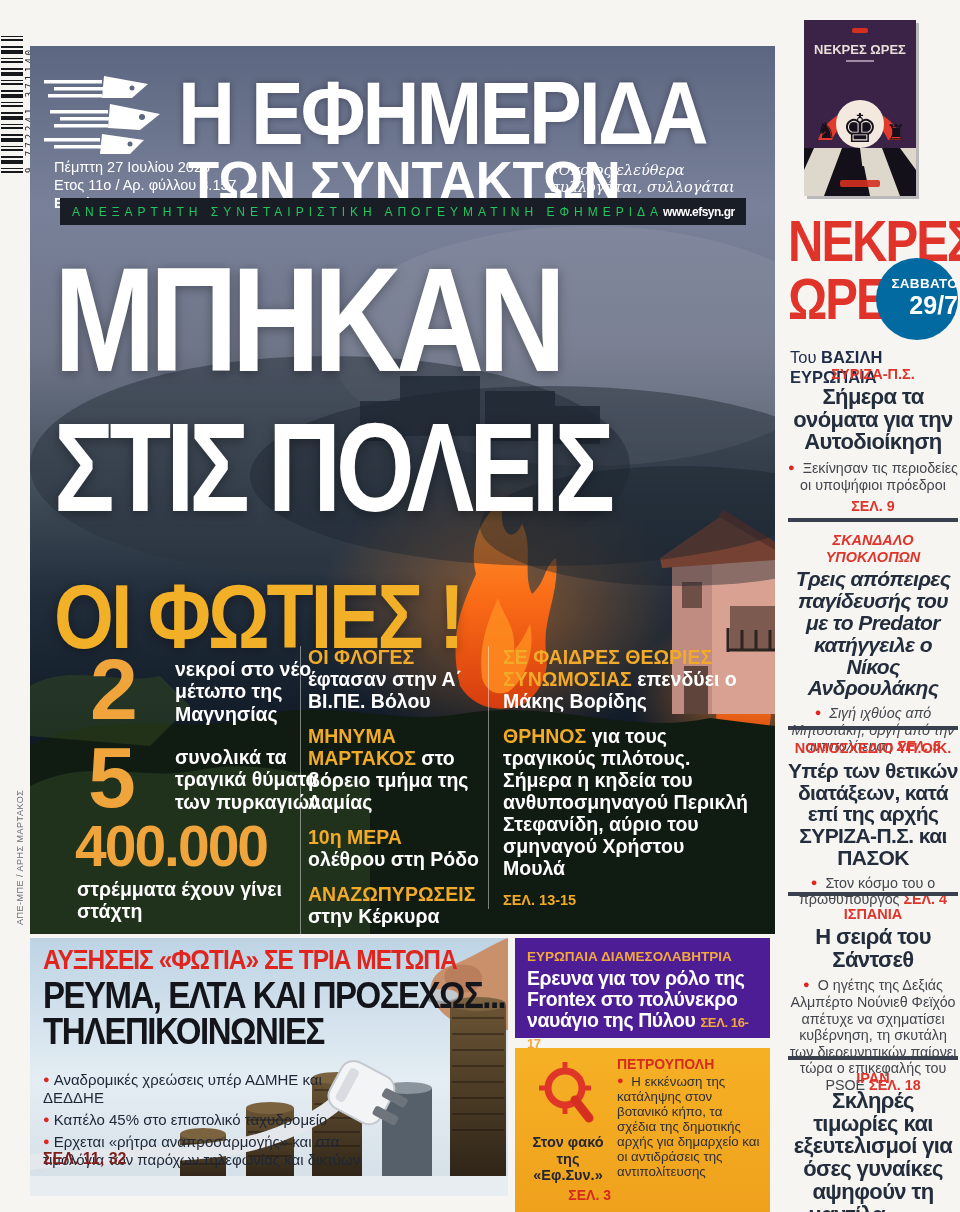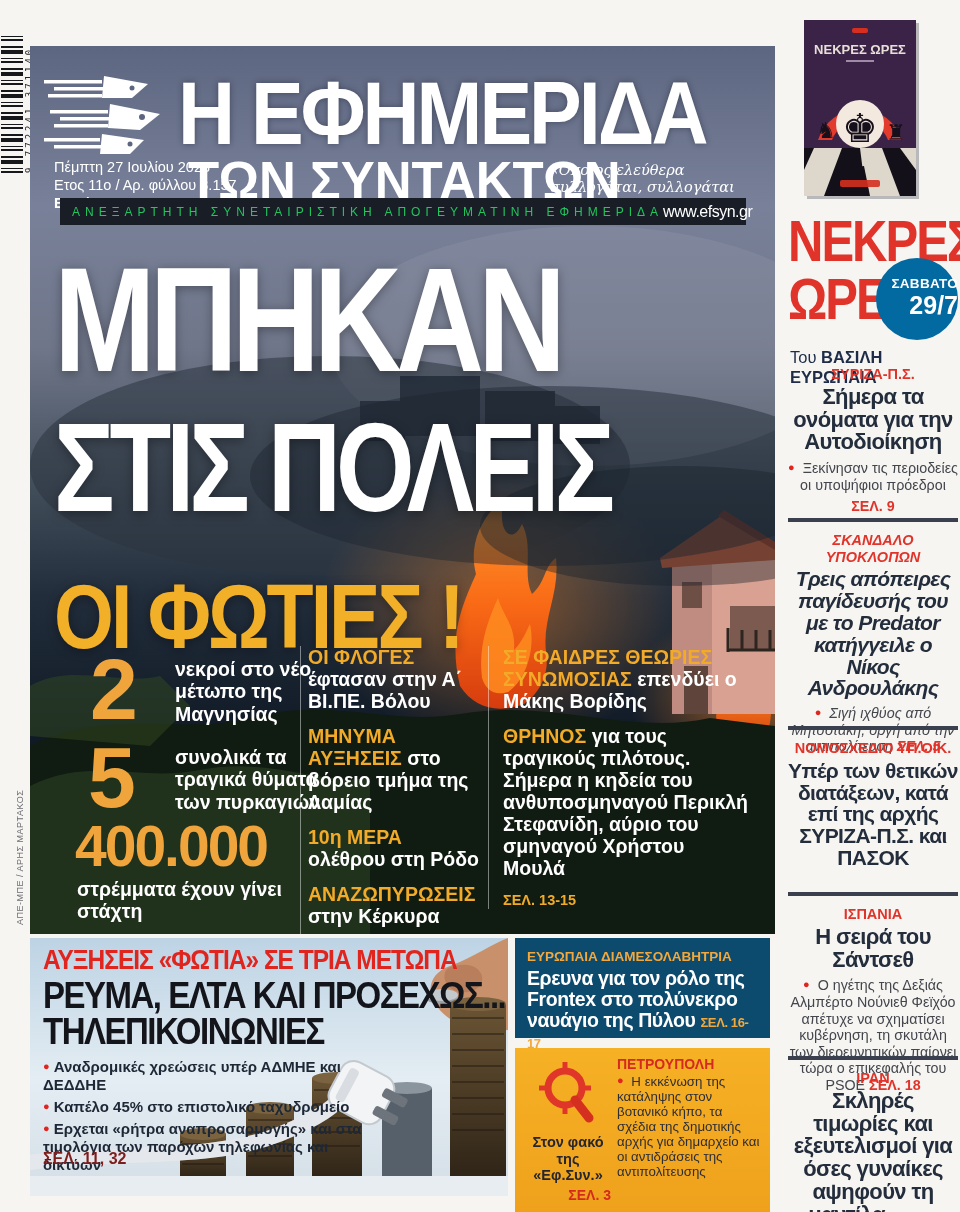--- a/index.html
+++ b/index.html
@@ -28,21 +28,21 @@
   .m-title2{left:158px;top:104px;font-size:51px;font-weight:bold;color:#fff;
       letter-spacing:0px;transform:scaleY(1.05);transform-origin:top left;white-space:nowrap;}
   .m-dateblock{left:24px;top:112px;color:#fff;font-size:14.5px;line-height:1.25;}
   .m-price{font-weight:bold;}
   .m-quote{left:520px;top:116px;width:205px;color:#fff;
       font-family:"DejaVu Serif",serif;font-style:italic;font-size:14.5px;line-height:1.2;}
   .m-quote b{font-style:normal;font-family:"Liberation Sans",sans-serif;font-weight:bold;font-size:13.5px;}
   .m-bar{left:30px;top:152px;width:686px;height:27px;background:#191d26;
       display:flex;align-items:center;justify-content:space-between;padding:0 12px;box-sizing:border-box;}
   .m-tagline{color:#22c55e;font-size:12px;letter-spacing:5px;white-space:nowrap;}
-  .m-site{color:#fff;font-size:16px;font-weight:normal;letter-spacing:-.5px;}
+  .m-site{color:#fff;font-size:12px;font-weight:bold;letter-spacing:-.5px;}
 
   .h-line{font-weight:bold;color:#fff;transform-origin:top left;white-space:nowrap;
       text-shadow:0 2px 10px rgba(0,0,0,.35);}
   .h1{left:24px;top:188px;font-size:122px;letter-spacing:-6px;transform:scaleY(1.22);}
   .h2{left:24px;top:350px;font-size:101px;letter-spacing:-5px;transform:scaleY(1.25);}
   .h3{left:24px;top:518px;font-size:77px;letter-spacing:-3px;transform:scaleY(1.18);color:#f2b028;}
 
   .stat-num{font-weight:bold;color:#f0a43c;line-height:1;}
   .sn1{left:60px;top:600px;font-size:86px;}
   .sn2{left:58px;top:688px;font-size:86px;}
@@ -58,28 +58,28 @@
   .bcol2{left:458px;top:600px;width:248px;padding-left:14px;border-left:1px solid rgba(255,255,255,.45);}
   .brief{margin-bottom:13px;}
   .hero-pageref{color:#f2ab28;font-size:14.5px;font-weight:bold;margin-top:2px;}
 
   
   .coins{left:30px;top:938px;width:478px;height:258px;overflow:hidden;background:#dce7ef;}
   .pr-kicker{left:13px;top:7px;font-size:24.5px;font-weight:bold;color:#e0251f;
       letter-spacing:-1px;transform:scaleY(1.1);transform-origin:top left;white-space:nowrap;}
   .pr-head{left:13px;top:40px;font-size:33px;font-weight:bold;color:#14141b;
       letter-spacing:-1.5px;line-height:.98;transform:scaleY(1.12);transform-origin:top left;}
-  .pr-bullets{left:13px;top:120px;width:330px;font-size:15px;font-weight:bold;
+  .pr-bullets{left:13px;top:133px;width:330px;font-size:15px;font-weight:normal;
       color:#1d2736;line-height:1.2;}
   .pr-bullets .row{margin-bottom:4px;}
   .dot{color:#e0251f;font-size:11px;vertical-align:2px;margin-right:4px;}
   .pr-ref{left:13px;top:212px;font-size:16px;font-weight:bold;color:#7f1d1d;}
 
   
-  .frontex{left:515px;top:938px;width:255px;height:100px;background:#0c4a6e;
+  .frontex{left:515px;top:938px;width:255px;height:100px;background:#4c1d95;
       box-sizing:border-box;padding:11px 12px;}
   .fx-kicker{color:#f2a83c;font-size:13.5px;font-weight:bold;margin-bottom:4px;}
   .fx-head{color:#fff;font-size:19.5px;font-weight:bold;line-height:1.08;letter-spacing:-.4px;}
   .fx-ref{color:#f2a83c;font-size:13px;font-weight:bold;}
 
   
   .petro{left:515px;top:1048px;width:255px;height:164px;
       background:linear-gradient(#f6b125,#efa11c);box-sizing:border-box;padding:8px 10px;}
   .pt-left{position:absolute;left:10px;top:14px;width:86px;text-align:center;}
   .pt-focus{font-size:14.5px;font-weight:bold;color:#26262e;line-height:1.15;margin-top:6px;}
@@ -240,21 +240,21 @@
 
   <div class="abs stat-num sn1">2</div>
   <div class="abs stat-txt st1">νεκροί στο νέο μέτωπο της Μαγνησίας</div>
   <div class="abs stat-num sn2">5</div>
   <div class="abs stat-txt st2">συνολικά τα τραγικά θύματα των πυρκαγιών</div>
   <div class="abs stat-num sn3">400.000</div>
   <div class="abs stat-txt st3">στρέμματα έχουν γίνει στάχτη</div>
 
   <div class="abs briefs bcol1">
     <div class="brief"><span class="lead">ΟΙ ΦΛΟΓΕΣ</span><span> έφτασαν στην Α΄ ΒΙ.ΠΕ. Βόλου</span></div>
-    <div class="brief"><span class="lead">ΜΗΝΥΜΑ ΑΥΞΗΣΕΙΣ</span><span> στο βόρειο τμήμα της Λαμίας</span></div>
+    <div class="brief"><span class="lead">ΜΗΝΥΜΑ ΜΑΡΤΑΚΟΣ</span><span> στο βόρειο τμήμα της Λαμίας</span></div>
     <div class="brief"><span class="lead">10η ΜΕΡΑ</span><span> ολέθρου στη Ρόδο</span></div>
     <div class="brief"><span class="lead">ΑΝΑΖΩΠΥΡΩΣΕΙΣ</span><span> στην Κέρκυρα</span></div>
   </div>
   <div class="abs briefs bcol2">
     <div class="brief"><span class="lead">ΣΕ ΦΑΙΔΡΕΣ ΘΕΩΡΙΕΣ ΣΥΝΩΜΟΣΙΑΣ</span><span> επενδύει ο Μάκης Βορίδης</span></div>
     <div class="brief"><span class="lead">ΘΡΗΝΟΣ</span><span> για τους τραγικούς πιλότους. Σήμερα η κηδεία του ανθυποσμηναγού Περικλή Στεφανίδη, αύριο του σμηναγού Χρήστου Μουλά</span></div>
     <div class="hero-pageref">ΣΕΛ. 13-15</div>
   </div>
 </div>
 
@@ -405,20 +405,21 @@
   <div class="sb-art a2">
     <div class="sb-kicker">ΣΚΑΝΔΑΛΟ ΥΠΟΚΛΟΠΩΝ</div>
     <div class="sb-head sm">Τρεις απόπειρες παγίδευσής του με το Predator κατήγγειλε ο Νίκος Ανδρουλάκης</div>
     <div class="sb-bullet"><span class="dot">●</span><span> Σιγή ιχθύος από Μητσοτάκη, οργή από την αντιπολίτευση </span><span class="sb-ref">ΣΕΛ. 5</span></div>
   </div>
   <div class="sb-div d2"></div>
 
   <div class="sb-art a3">
     <div class="sb-kicker">ΝΟΜΟΣΧΕΔΙΟ ΥΠ.ΟΙΚ.</div>
     <div class="sb-head sm">Υπέρ των θετικών διατάξεων, κατά επί της αρχής ΣΥΡΙΖΑ-Π.Σ. και ΠΑΣΟΚ</div>
+    <div class="sb-bullet"><span class="dot">●</span><span> Στον κόσμο του ο πρωθυπουργός </span><span class="sb-ref">ΣΕΛ. 4</span></div>
   </div>
   <div class="sb-div d3"></div>
 
   <div class="sb-art a4">
     <div class="sb-kicker">ΙΣΠΑΝΙΑ</div>
     <div class="sb-head">Η σειρά του Σάντσεθ</div>
     <div class="sb-bullet"><span class="dot">●</span><span> Ο ηγέτης της Δεξιάς Αλμπέρτο Νούνιεθ Φεϊχόο απέτυχε να σχηματίσει κυβέρνηση, τη σκυτάλη των διερευνητικών παίρνει τώρα ο επικεφαλής του PSOE </span><span class="sb-ref">ΣΕΛ. 18</span></div>
   </div>
   <div class="sb-div d4"></div>
 

